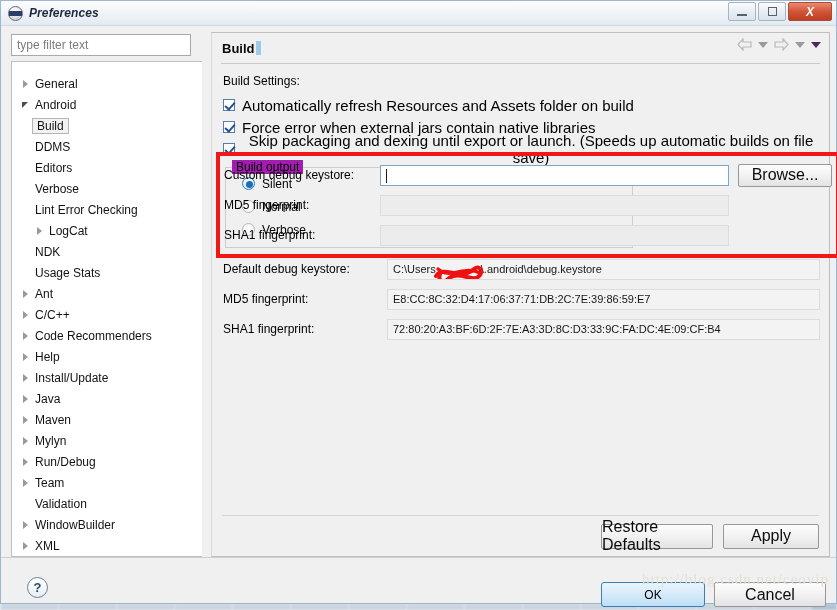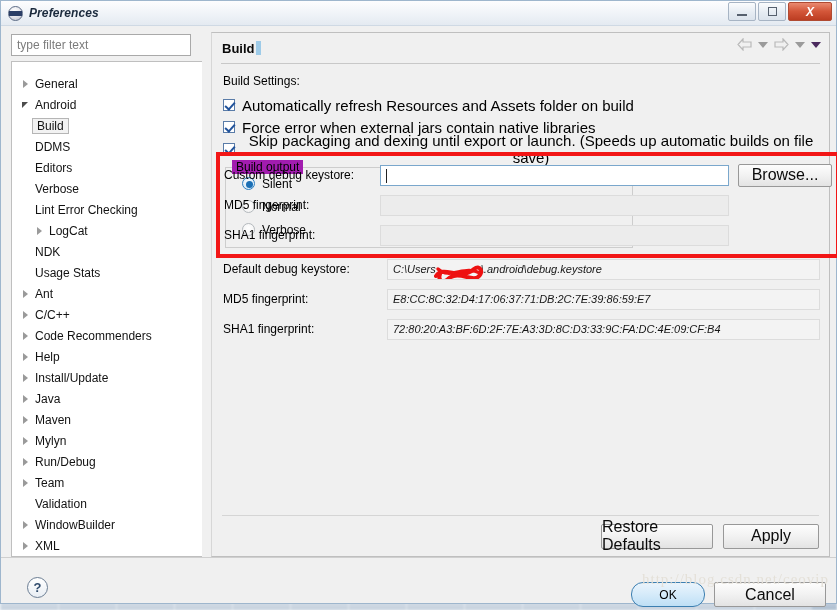--- a/index.html
+++ b/index.html
@@ -280,21 +280,21 @@
   }
   .finput {
     flex: 1 1 auto;
     height: 21px;
     border: 1px solid #d0d0d0;
     background: #f3f3f3;
     display: flex; align-items: center;
     padding: 0 5px;
     font-size: 11px;
     color: #161616;
-    overflow: hidden; white-space: nowrap; font-style: italic;
+    overflow: hidden; white-space: nowrap;
   }
   .finput.readonly { background: #f3f3f3; border-color: #dcdcdc; }
   .finput.empty { background: #ececec; border-color: #dcdcdc; }
   .finput.editable {
     background: #ffffff; border: 1px solid #7aa7cc;
     position: relative;
   }
   .finput.editable::after {
     content: ""; position: absolute; left: 5px; top: 3px;
     width: 1px; height: 14px; background: #222;
@@ -351,22 +351,22 @@
     color: #2e4a6b; font-size: 13px; font-weight: bold;
     display: flex; align-items: center; justify-content: center;
     background: linear-gradient(#ffffff, #e9eef4);
     margin-left: 16px; margin-top: 14px;
   }
   .okcancel {
     position: absolute; right: 10px; bottom: -4px;
     display: flex; gap: 9px;
   }
   .ok-btn {
-    width: 74px; height: 25px;
-    border: 1px solid #3c7fb1; border-radius: 12px;
+    width: 104px; height: 25px;
+    border: 1px solid #3c7fb1; border-radius: 3px;
     background: linear-gradient(#eaf4fc, #d6ebfa 48%, #bedff5);
     display: flex; align-items: center; justify-content: center;
     font-size: 12px;
   }
   .cancel-btn {
     width: 112px; height: 25px;
   }
   .watermark {
     position: absolute;
     right: 8px; bottom: 22px;

